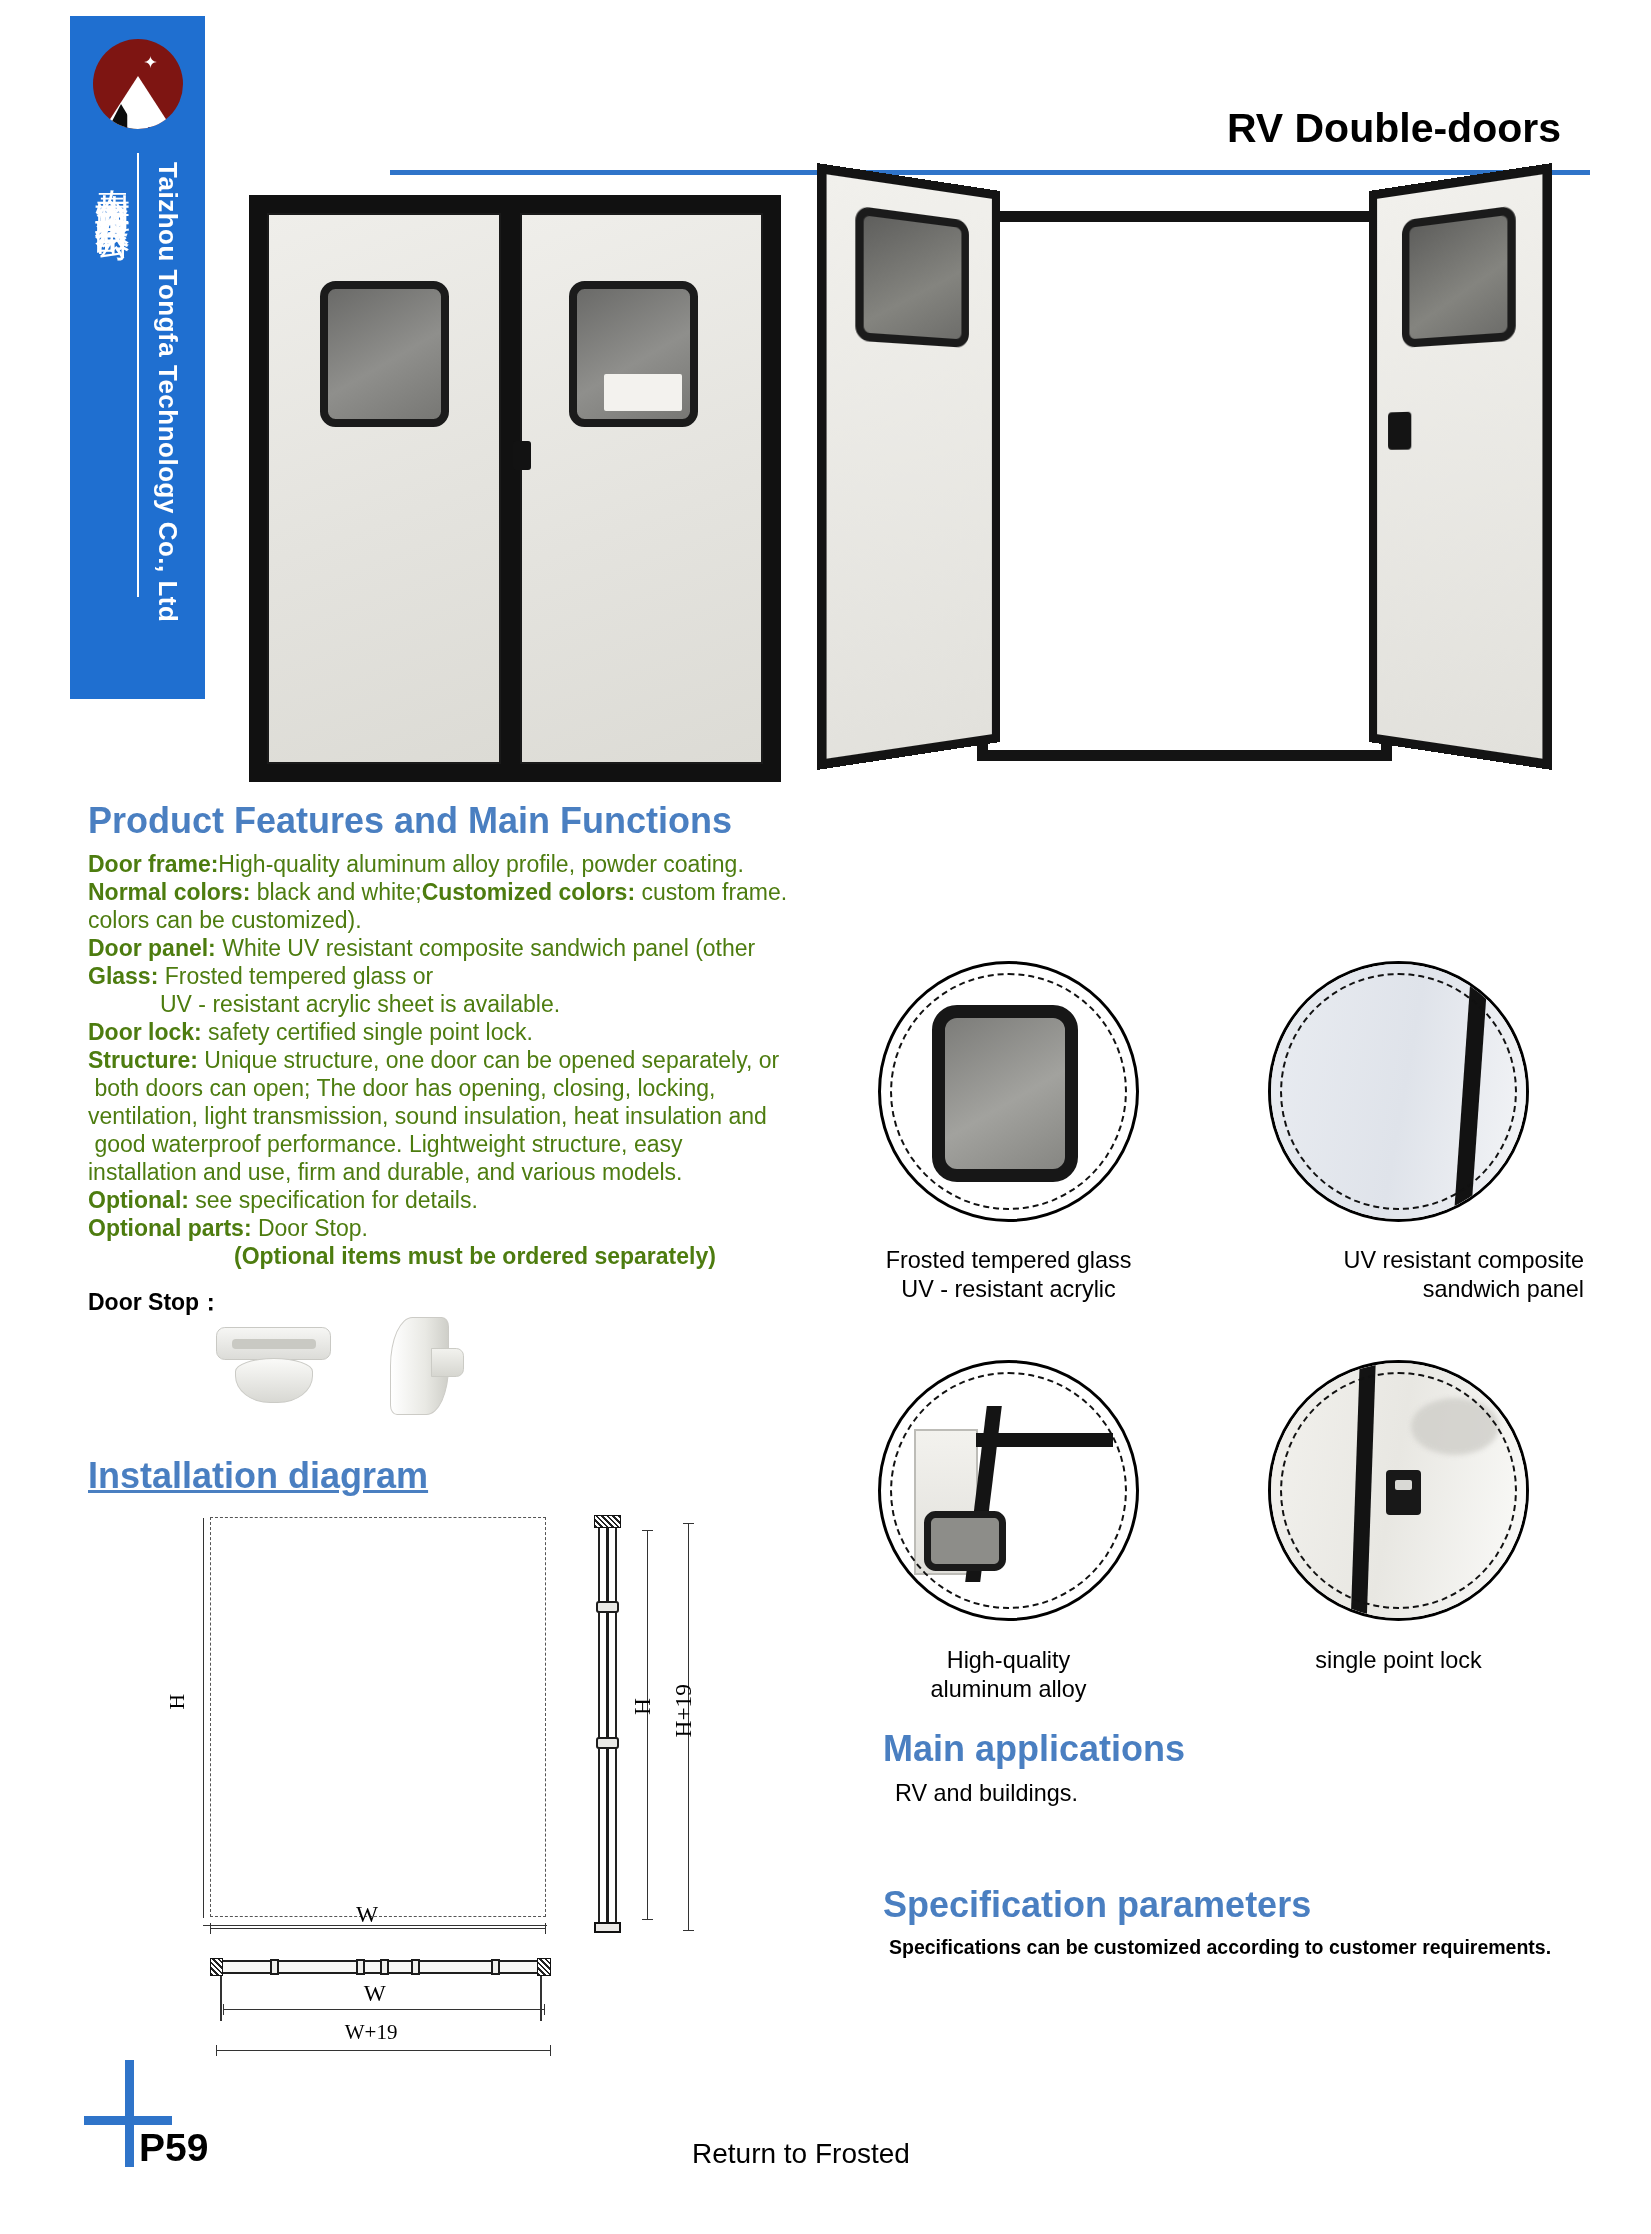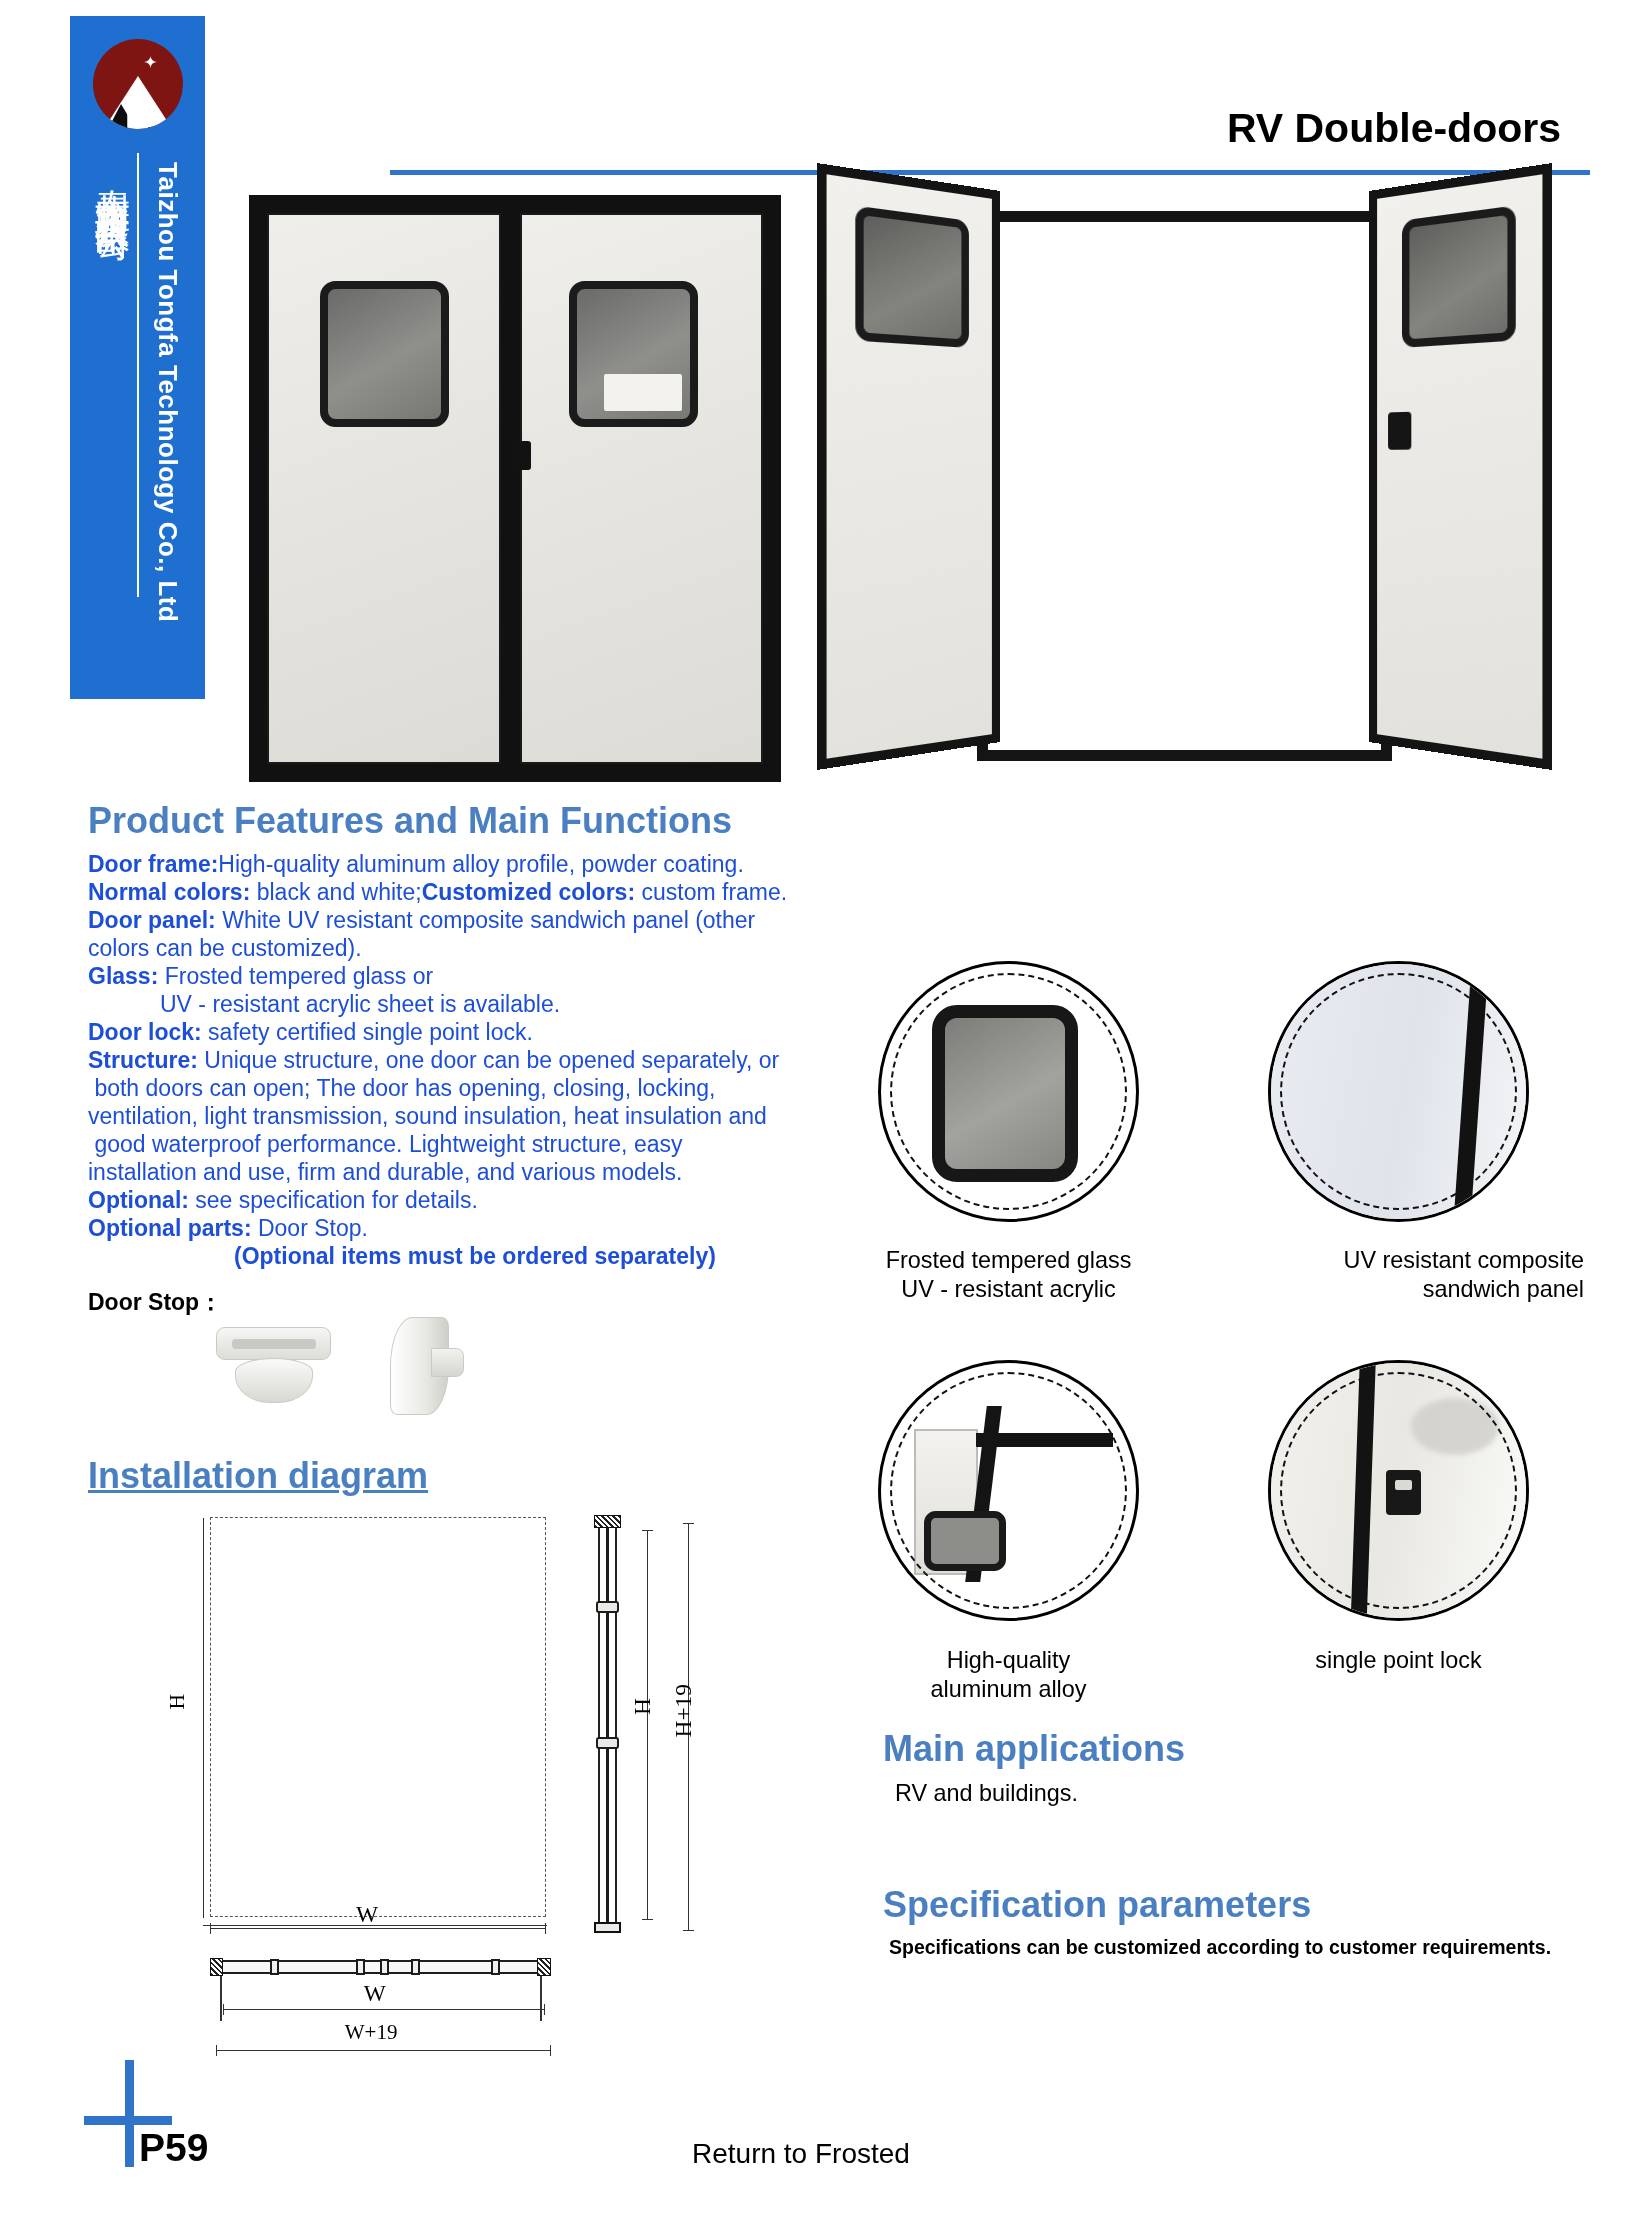--- a/index.html
+++ b/index.html
@@ -137,21 +137,21 @@
   }
   #h-features { left: 88px; top: 800px; }
   #h-install  { left: 88px; top: 1455px; text-decoration: underline; }
   #h-apps     { left: 883px; top: 1728px; }
   #h-spec     { left: 883px; top: 1884px; }
 
   
   .features {
     position: absolute; left: 88px; top: 850px;
     width: 761px;
-    font-size: 23px; line-height: 28px; color: #1d4ed8;
+    font-size: 23px; line-height: 28px; color: #4d7c0f;
   }
   .features p { white-space: pre-wrap; }
   .features b { font-weight: bold; }
   .indent-1 { padding-left: 72px; }
   .indent-2 { padding-left: 146px; font-weight: bold; }
 
   .doorstop-label {
     position: absolute; left: 88px; top: 1287px;
     font-size: 23px; font-weight: bold; color: #000;
   }
@@ -458,22 +458,22 @@
       <div class="po-win"></div>
       <div class="po-lock"></div>
     </div>
   </div>
 
   <div class="h-blue" id="h-features">Product Features and Main Functions</div>
 
   <div class="features">
     <p><b>Door frame:</b><span>High-quality aluminum alloy profile, powder coating.</span></p>
     <p><b>Normal colors:</b><span> black and white;</span><b>Customized colors:</b><span> custom frame.</span></p>
+    <p><span>colors can be customized).</span></p>
     <p><b>Door panel:</b><span> White UV resistant composite sandwich panel (other</span></p>
-    <p><span>colors can be customized).</span></p>
     <p><b>Glass:</b><span> Frosted tempered glass or</span></p>
     <p class="indent-1"><span>UV - resistant acrylic sheet is available.</span></p>
     <p><b>Door lock:</b><span> safety certified single point lock.</span></p>
     <p><b>Structure:</b><span> Unique structure, one door can be opened separately, or</span></p>
     <p><span> both doors can open; The door has opening, closing, locking,</span></p>
     <p><span>ventilation, light transmission, sound insulation, heat insulation and</span></p>
     <p><span> good waterproof performance. Lightweight structure, easy</span></p>
     <p><span>installation and use, firm and durable, and various models.</span></p>
     <p><b>Optional:</b><span> see specification for details.</span></p>
     <p><b>Optional parts:</b><span> Door Stop.</span></p>

